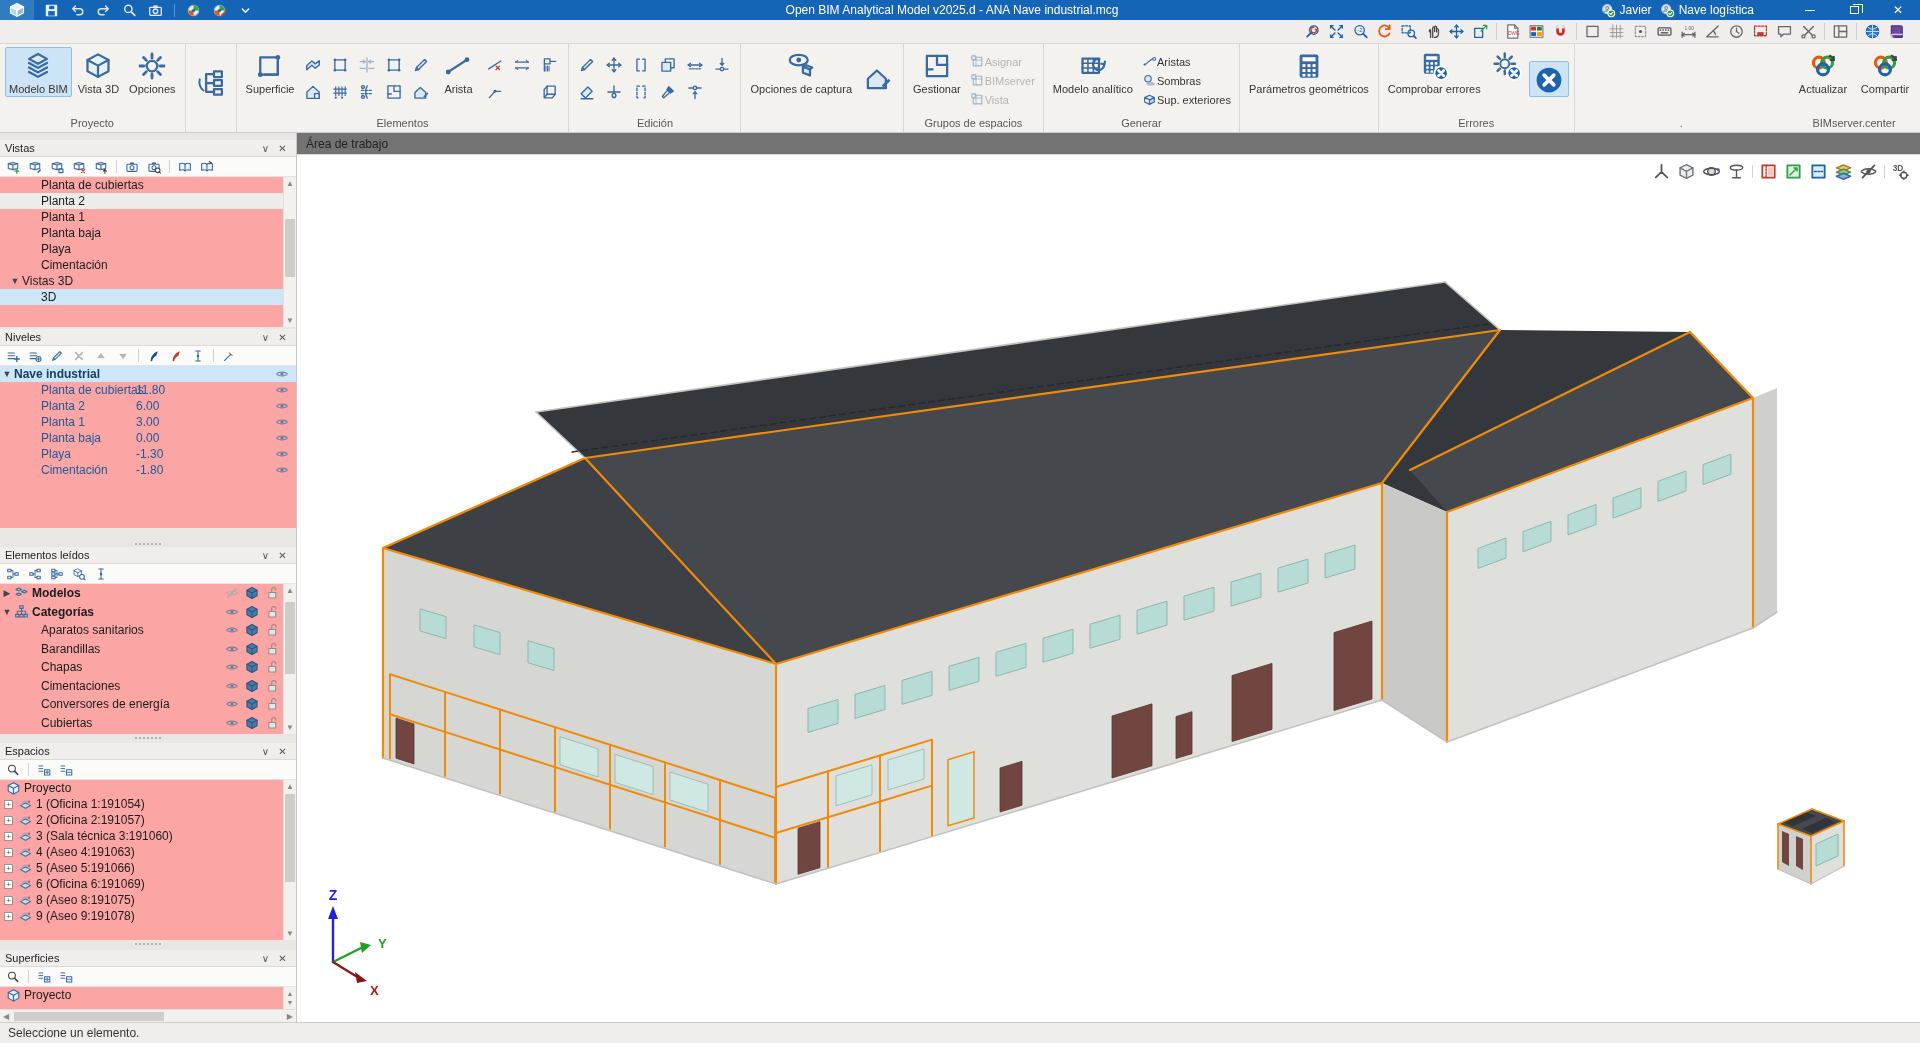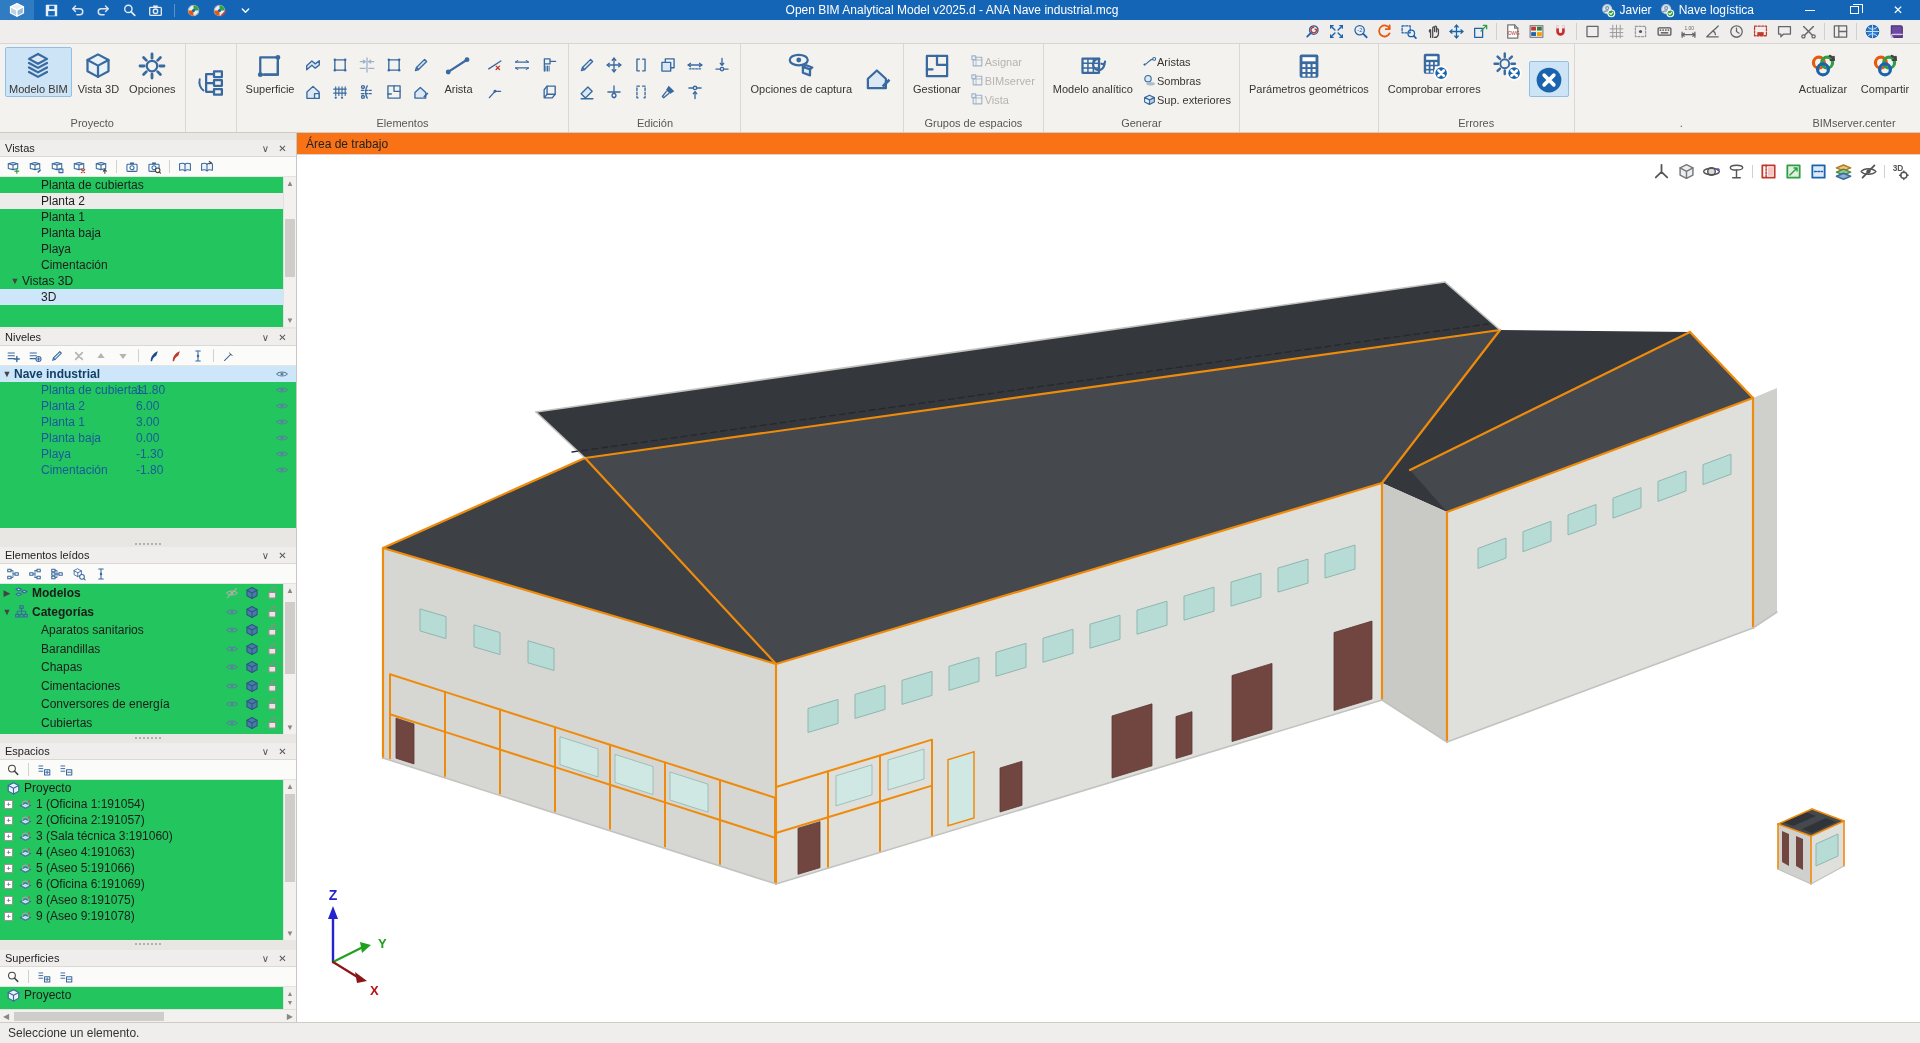--- a/index.html
+++ b/index.html
@@ -47,42 +47,42 @@
 .rsm.dis svg,.rstackbtn.dis svg{opacity:.45}
 
 .sidebar{position:absolute;top:133px;left:0;width:297px;bottom:21px;background:#e9e7e4;border-right:1px solid #c9c6c1;z-index:20}
 .panel{position:absolute;left:0;right:0}
 .phead{height:17px;background:#f0eeec;border-bottom:1px solid #dcd9d5;display:flex;align-items:center;font-size:11px;color:#222;padding:0 5px}
 .phead .sp{flex:1}
 .phbtn{width:17px;text-align:center;color:#555;font-size:10px;line-height:17px}
 .ptool{height:20px;background:#fbfbfa;display:flex;align-items:center;gap:8px;padding:0 6px;border-bottom:1px solid #e6e4e0}
 .pti{width:14px;height:14px;flex:0 0 auto}
 .psep{width:1px;height:13px;background:#d7d4cf}
-.pbody{background:#22c55e;position:relative;overflow:hidden}
+.pbody{background:#fca5a5;position:relative;overflow:hidden}
 .vscroll{position:absolute;right:0;top:0;bottom:0;width:13px;background:#f2f1ef;border-left:1px solid #e2e0dc;font-size:8px;color:#8a8885;text-align:center}
 .vscroll .arr{height:13px;line-height:13px}
 .vscroll .arr.dn{position:absolute;bottom:0;left:0;right:0}
 .vthumb{position:absolute;left:1px;right:1px;background:#cfcdc9}
 .trow{height:16px;display:flex;align-items:center;font-size:12px;color:#1c1c1c;white-space:nowrap;padding-right:14px}
 .trow.selr{background:#cde6f9}
 .trow.hl{background:#ececea}
 .chev{width:14px;text-align:center;font-size:9px;color:#444;flex:0 0 auto}
 .ticon{width:15px;height:15px;margin-right:3px;flex:0 0 auto}
 .expbox{width:9px;height:9px;border:1px solid #9a9894;background:#fff;font-size:8px;line-height:7px;text-align:center;color:#555;margin:0 5px 0 4px;flex:0 0 auto}
 .nname{color:#1a5a9a}
 .nroot{color:#123f66;font-weight:bold}
 .nelev{color:#1a5a9a;width:52px;flex:0 0 auto}
 .rowico{width:16px;height:14px;flex:0 0 auto;margin-left:4px}
 .splitter{height:7px;display:flex;align-items:center;justify-content:center}
 .splitter i{width:26px;border-top:2px dotted #b3b0ab;display:block}
 .hscroll{position:absolute;left:0;right:0;bottom:0;height:13px;background:#f2f1ef;border-top:1px solid #e2e0dc;font-size:8px;color:#8a8885;display:flex;align-items:center}
 .hthumb{height:9px;background:#cfcdc9;margin:0 2px;flex:0 0 auto}
 
 .viewport{position:absolute;top:133px;left:297px;right:0;bottom:21px;background:#fff}
-.vptab{height:22px;background:#f97316;border-bottom:1px solid #dbd8d4;font-size:12px;color:#222;display:flex;align-items:center;padding-left:9px}
+.vptab{height:22px;background:#737373;border-bottom:1px solid #dbd8d4;font-size:12px;color:#222;display:flex;align-items:center;padding-left:9px}
 .vptools{position:absolute;top:29px;right:10px;display:flex;gap:6px;align-items:center;z-index:5}
 .vpi{width:19px;height:19px}
 .vpsep{width:1px;height:15px;background:#d7d4cf}
 #scene{position:absolute;left:0;top:22px;width:1623px;height:867px}
 
 .statusbar{position:absolute;left:0;right:0;bottom:0;height:21px;background:#f0eeec;border-top:1px solid #cfccc6;font-size:12px;color:#333;display:flex;align-items:center;padding-left:8px;z-index:30}
 </style>
 </head>
 <body>
 

